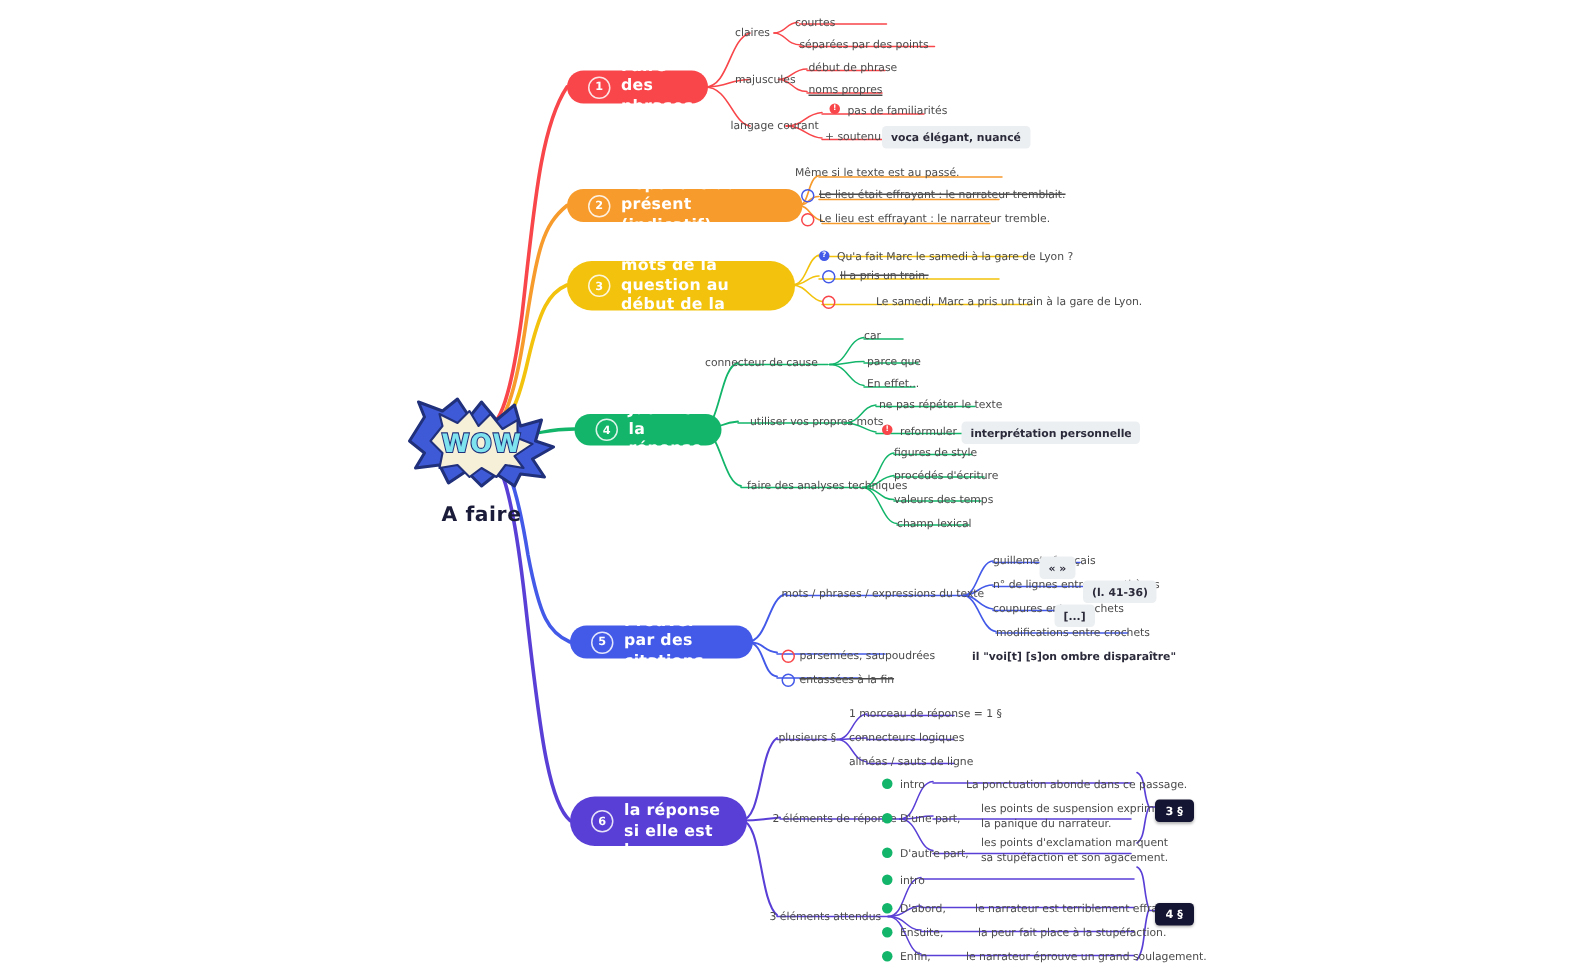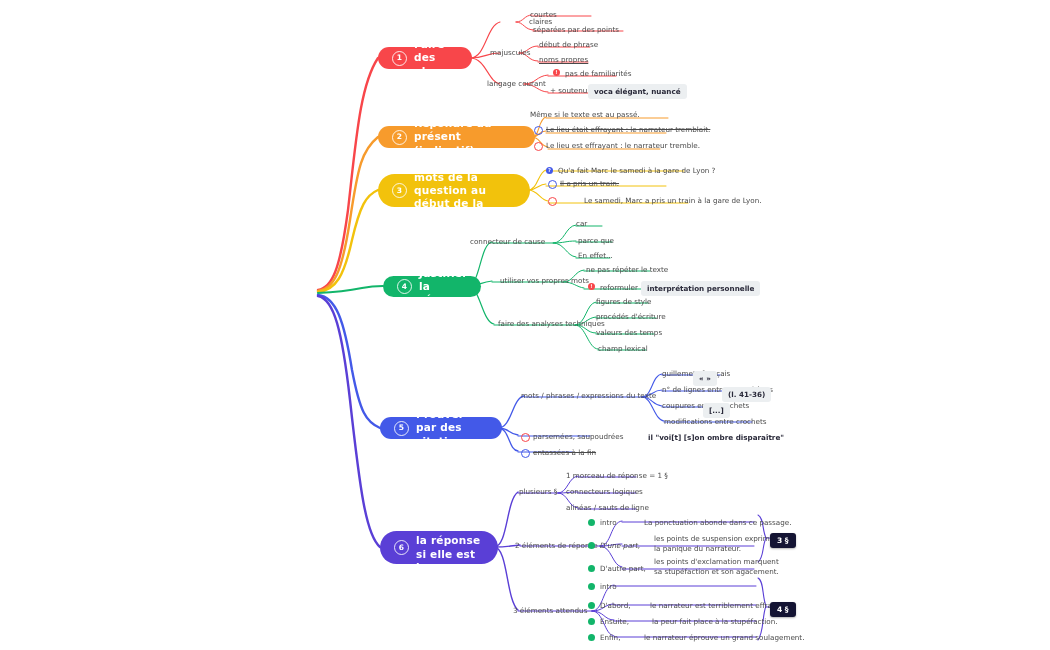--- a/index.html
+++ b/index.html
@@ -161,20 +161,30 @@
       <path d="M614 621 h 142" stroke="#5a3fd6" stroke-width="1"></path>
       <path d="M614 637 h 142" stroke="#5a3fd6" stroke-width="1"></path>
 
       <path d="M758 515 C 764 518, 762 530, 766 538 C 762 546, 764 558, 758 562" stroke="#5a3fd6" stroke-width="1.1"></path>
       <path d="M758 578 C 764 581, 762 596, 766 606 C 762 616, 764 632, 758 640" stroke="#5a3fd6" stroke-width="1.1"></path>
       <path d="M766 538 h 6" stroke="#5a3fd6" stroke-width="1"></path>
       <path d="M766 607 h 6" stroke="#5a3fd6" stroke-width="1"></path>
     </g>
   </svg>
 
+  <div class="center-wrap">
+    <div class="wow-badge">
+      <svg width="104" height="62" viewBox="0 0 104 62">
+        <polygon points="4,30 14,14 10,4 26,10 36,2 44,14 52,4 62,16 74,6 78,20 92,16 88,30 100,34 86,42 94,54 78,52 74,60 62,52 52,60 42,50 30,58 24,46 8,48 14,38" fill="#3f5ad6" stroke="#20307a" stroke-width="2" stroke-linejoin="round"></polygon>
+        <polygon points="18,30 26,20 24,12 36,18 44,10 50,20 58,12 66,22 76,16 76,28 86,32 74,40 80,48 68,46 62,54 52,48 44,54 36,46 24,48 26,38" fill="#f7f0d8" stroke="#20307a" stroke-width="1.4" stroke-linejoin="round"></polygon>
+        <text x="52" y="37" text-anchor="middle" font-family="DejaVu Sans, sans-serif" font-size="17" font-weight="bold" fill="#7fe3ef" stroke="#20307a" stroke-width="1.4" paint-order="stroke" letter-spacing="0.5">WOW</text>
+      </svg>
+    </div>
+    <div class="center-label">A faire</div>
+  </div>
 
   <div class="pill" style="left:378px;top:47px;width:94px;height:22px;background:#f8464a;">
     <span class="num">1</span>
     <span class="ptxt">Faire des phrases</span>
   </div>
 
   <div class="pill" style="left:378px;top:126px;width:157px;height:22px;background:#f79b2c;">
     <span class="num">2</span>
     <span class="ptxt">Répondre au présent (indicatif)</span>
   </div>
@@ -194,21 +204,21 @@
     <span class="num">5</span>
     <span class="ptxt">Prouver par des citations</span>
   </div>
 
   <div class="pill two-line" style="left:380px;top:531px;width:118px;height:33px;background:#5a3fd6;">
     <span class="num">6</span>
     <span class="ptxt">Structurer la réponse
 si elle est longue</span>
   </div>
 
-  <div class="leaf" style="left:490px;top:17px;margin-left:39px;">claires</div>
+  <div class="leaf" style="left:490px;top:17px;">claires</div>
   <div class="leaf" style="left:530px;top:10px;">courtes</div>
   <div class="leaf" style="left:533px;top:25px;">séparées par des points</div>
 
   <div class="leaf" style="left:490px;top:48px;">majuscules</div>
   <div class="leaf" style="left:539px;top:40px;">début de phrase</div>
   <div class="leaf" style="left:539px;top:55px;text-decoration:underline;">noms propres</div>
 
   <div class="leaf" style="left:487px;top:79px;">langage courant</div>
   <span class="mk" style="left:553px;top:69px;background:#f8464a;">!</span>
   <div class="leaf" style="left:565px;top:69px;">pas de familiarités</div>
@@ -263,21 +273,21 @@
   <div class="leaf" style="left:519px;top:487px;">plusieurs §</div>
   <div class="leaf" style="left:566px;top:471px;">1 morceau de réponse = 1 §</div>
   <div class="leaf" style="left:566px;top:487px;">connecteurs logiques</div>
   <div class="leaf" style="left:566px;top:503px;">alinéas / sauts de ligne</div>
 
   <div class="leaf" style="left:515px;top:541px;">2 éléments de réponse</div>
   <span class="mk" style="left:588px;top:519px;background:#12b56a;"></span>
   <div class="leaf" style="left:600px;top:518px;">intro</div>
   <div class="leaf two" style="left:644px;top:518px;">La ponctuation abonde dans ce passage.</div>
   <span class="mk" style="left:588px;top:542px;background:#12b56a;"></span>
-  <div class="leaf" style="left:600px;top:541px;font-style:italic;">D'une part,</div>
+  <div class="leaf" style="left:600px;top:541px;">D'une part,</div>
   <div class="leaf two" style="left:654px;top:534px;">les points de suspension expriment
 la panique du narrateur.</div>
   <span class="mk" style="left:588px;top:565px;background:#12b56a;"></span>
   <div class="leaf" style="left:600px;top:564px;">D'autre part,</div>
   <div class="leaf two" style="left:654px;top:557px;">les points d'exclamation marquent
 sa stupéfaction et son agacement.</div>
   <div class="badge" style="left:770px;top:533px;">3 §</div>
 
   <div class="leaf" style="left:513px;top:606px;">3 éléments attendus</div>
   <span class="mk" style="left:588px;top:583px;background:#12b56a;"></span>

